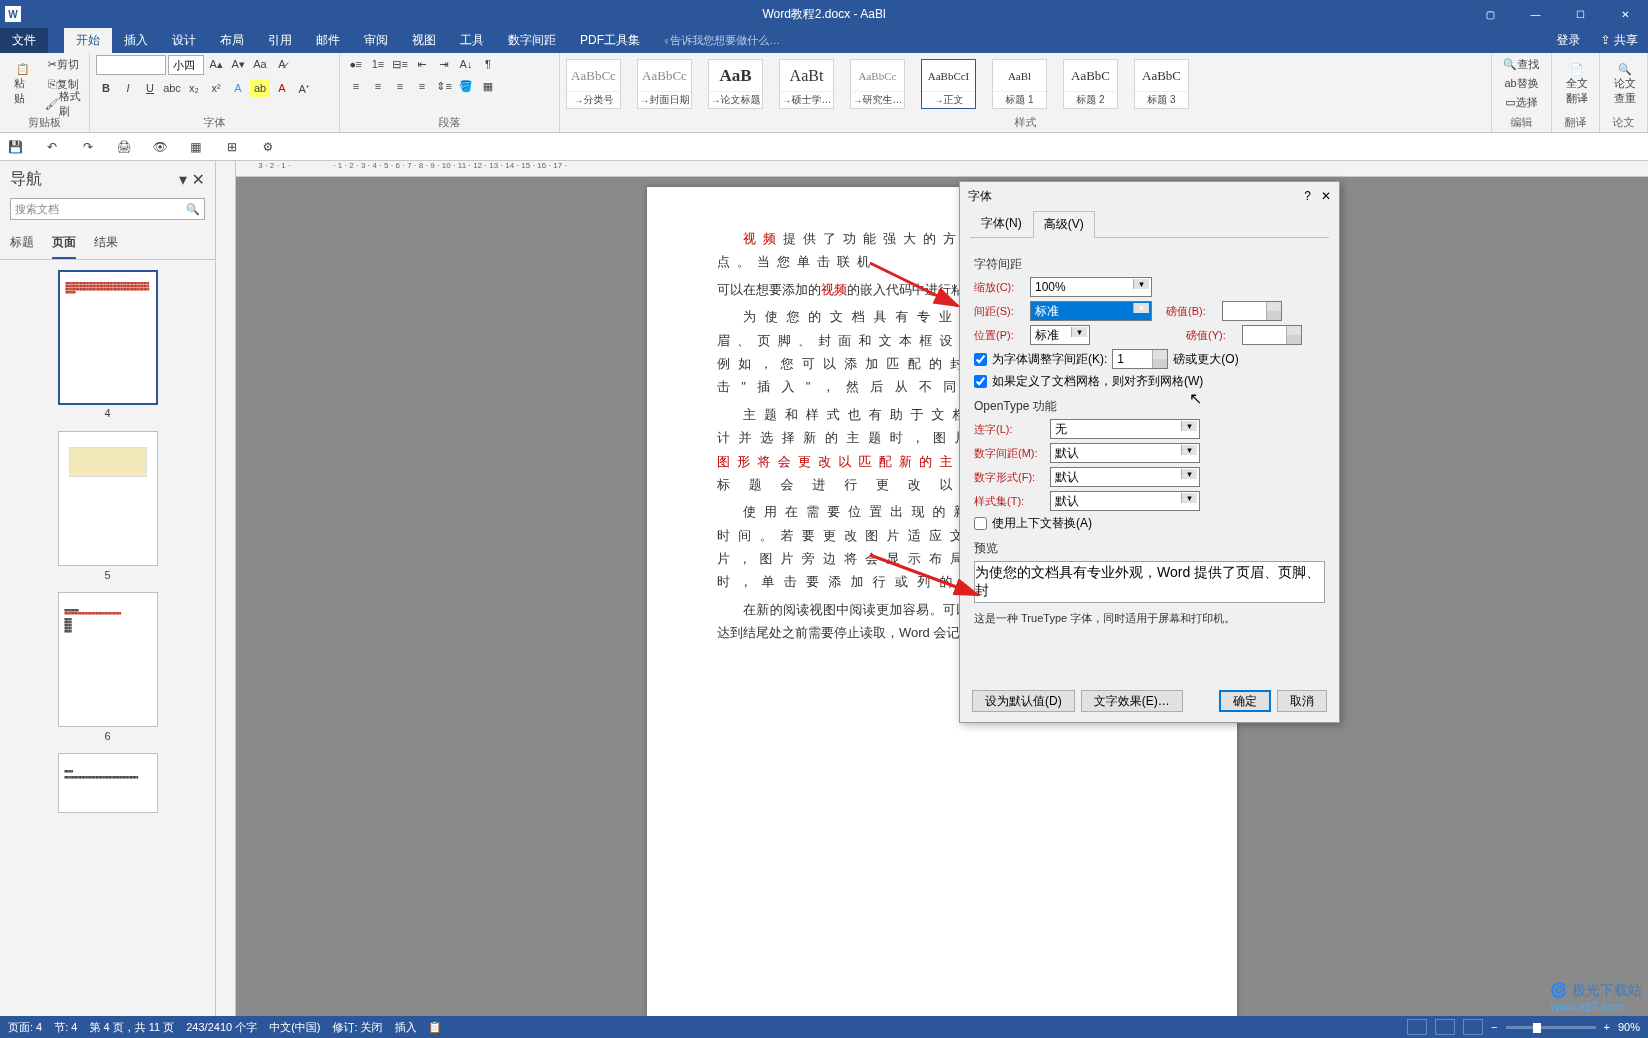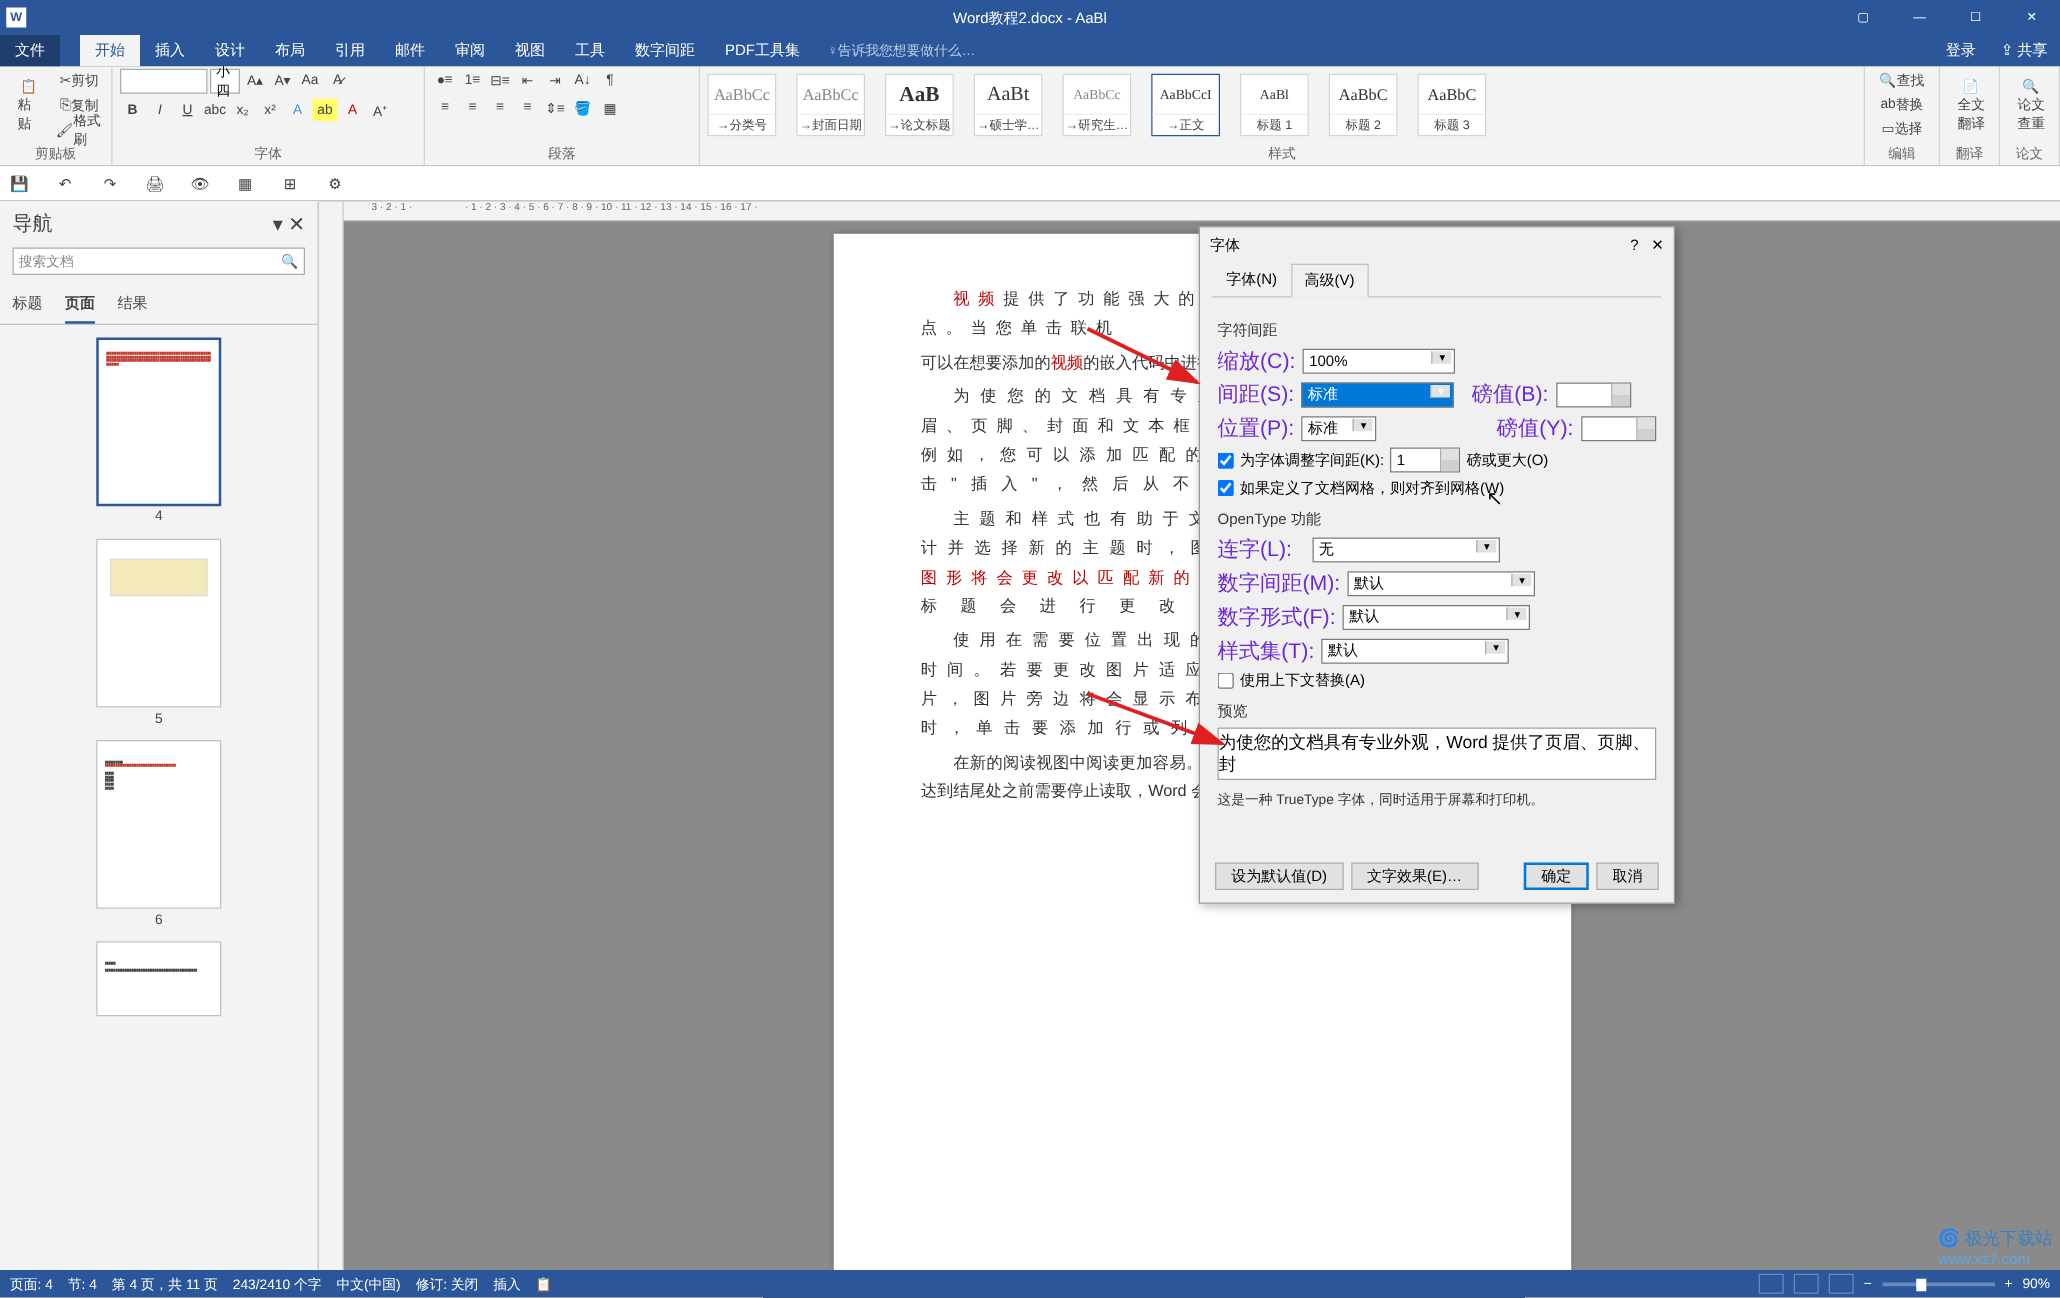--- a/index.html
+++ b/index.html
@@ -36,21 +36,21 @@
 .big-btn { display: flex; flex-direction: column; align-items: center; justify-content: center; padding: 4px 8px; font-size: 11px; color: #444; }
 
 
 .qat { height: 28px; background: #fff; border-bottom: 1px solid #c6c6c6; display: flex; align-items: center; padding: 0 4px; gap: 12px; }
 .qat-btn { width: 24px; height: 24px; display: flex; align-items: center; justify-content: center; color: #444; }
 
 
 .main { position: absolute; top: 161px; left: 0; right: 0; bottom: 22px; display: flex; background: #e6e6e6; }
 
 
-.nav-pane { width: 255px; background: #f3f3f3; border-right: 1px solid #c6c6c6; display: flex; flex-direction: column; }
+.nav-pane { width: 216px; background: #f3f3f3; border-right: 1px solid #c6c6c6; display: flex; flex-direction: column; }
 .nav-pane .hdr { padding: 8px 10px; font-size: 16px; color: #444; display: flex; align-items: center; justify-content: space-between; }
 .nav-pane .search { margin: 0 10px 8px; height: 22px; border: 1px solid #ababab; background: #fff; display: flex; align-items: center; padding: 0 4px; color: #888; font-size: 11px; }
 .nav-pane .modes { display: flex; padding: 0 10px; gap: 18px; border-bottom: 1px solid #c6c6c6; }
 .nav-pane .modes div { padding: 6px 0; font-size: 12px; color: #444; }
 .nav-pane .modes div.active { border-bottom: 2px solid #2b579a; font-weight: bold; }
 .nav-thumbs { flex: 1; overflow: auto; padding: 10px; display: flex; flex-direction: column; align-items: center; gap: 6px; }
 .thumb { width: 100px; height: 135px; background: #fff; border: 1px solid #c0c0c0; position: relative; }
 .thumb.selected { border: 2px solid #2b579a; }
 .thumb .pg { position: absolute; bottom: -16px; left: 0; right: 0; text-align: center; font-size: 11px; color: #444; }
 .thumb-spacer { height: 14px; }
@@ -69,21 +69,21 @@
 .dialog { position: absolute; left: 959px; top: 181px; width: 381px; height: 542px; background: #f0f0f0; border: 1px solid #9b9b9b; box-shadow: 2px 2px 8px rgba(0,0,0,.3); font-size: 12px; z-index: 100; }
 .dialog .dlg-title { height: 28px; display: flex; align-items: center; justify-content: space-between; padding: 0 8px; }
 .dialog .dlg-title .t { font-size: 12px; }
 .dialog .dlg-title .btns { display: flex; gap: 10px; }
 .dialog .dlg-tabs { display: flex; margin: 0 10px; border-bottom: 1px solid #c0c0c0; }
 .dialog .dlg-tabs div { padding: 4px 10px; border: 1px solid transparent; border-bottom: none; }
 .dialog .dlg-tabs div.active { background: #f0f0f0; border-color: #c0c0c0; border-bottom: 1px solid #f0f0f0; position: relative; top: 1px; }
 .dialog .dlg-body { padding: 10px 14px; }
 .dialog .section-label { font-size: 12px; color: #333; margin: 8px 0 4px; }
 .dialog .row { display: flex; align-items: center; margin: 4px 0; gap: 6px; }
-.dialog label { font-size: 17px; color: #6d28d9; min-width: 50px; }
+.dialog label { font-size: 11px; color: #b91c1c; min-width: 50px; }
 .dialog .sel { height: 20px; background: #fff; border: 1px solid #7a7a7a; padding: 0 4px; display: flex; align-items: center; min-width: 60px; position: relative; font-size: 12px; }
 .dialog .sel::after { content: "▾"; position: absolute; right: 2px; top: 1px; background: #e1e1e1; border-left: 1px solid #adadad; width: 15px; text-align: center; font-size: 9px; }
 .dialog .sel.highlighted { background: #0078d7; color: #fff; }
 .dialog .spin { width: 60px; height: 20px; background: #fff; border: 1px solid #7a7a7a; padding: 0 16px 0 4px; display: flex; align-items: center; position: relative; }
 .dialog .spin::after { content: ""; position: absolute; right: 0; top: 0; bottom: 0; width: 14px; border-left: 1px solid #adadad; background: linear-gradient(#e1e1e1 50%, #d0d0d0 50%); }
 .dialog .chk { display: flex; align-items: center; gap: 5px; margin: 4px 0; font-size: 12px; }
 .dialog .chk input { width: 13px; height: 13px; }
 .dialog .preview-box { border: 1px solid #a0a0a0; background: #fff; height: 42px; display: flex; align-items: center; justify-content: center; font-size: 14px; margin-top: 4px; overflow: hidden; }
 .dialog .desc { font-size: 11px; color: #333; margin: 8px 0; }
 .dialog .dlg-buttons { position: absolute; bottom: 10px; left: 0; right: 0; padding: 0 12px; display: flex; gap: 6px; }
@@ -158,21 +158,21 @@
     </div>
     <div class="group-label">剪贴板</div>
   </div>
 
   <div class="ribbon-group" style="width:250px">
     <div class="body" style="flex-direction:column;align-items:stretch;gap:4px">
       <div style="display:flex;gap:2px">
         <div class="combo" style="width:70px">
             <span></span>
           </div>
-        <div class="combo" style="width:24px">
+        <div class="combo" style="width:36px">
             <span>小四</span>
           </div>
         <div class="ribbon-btn">A▴</div>
         <div class="ribbon-btn">A▾</div>
         <div class="ribbon-btn">Aa</div>
         <div class="ribbon-btn">A̷</div>
       </div>
       <div style="display:flex;gap:2px">
         <div class="ribbon-btn">
             <b>B</b>

